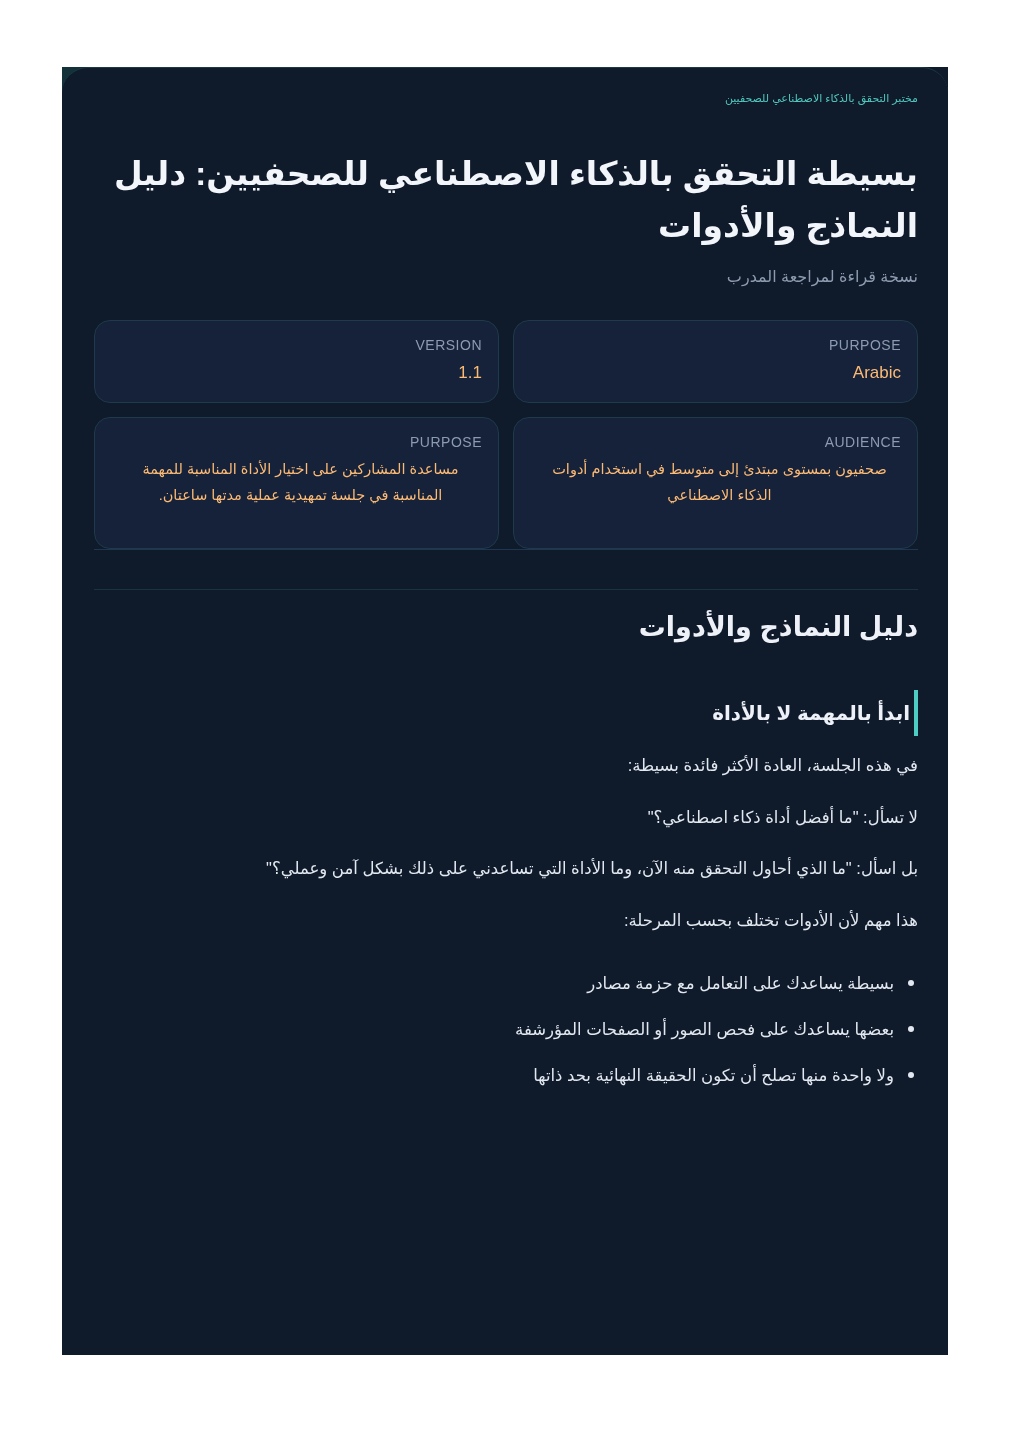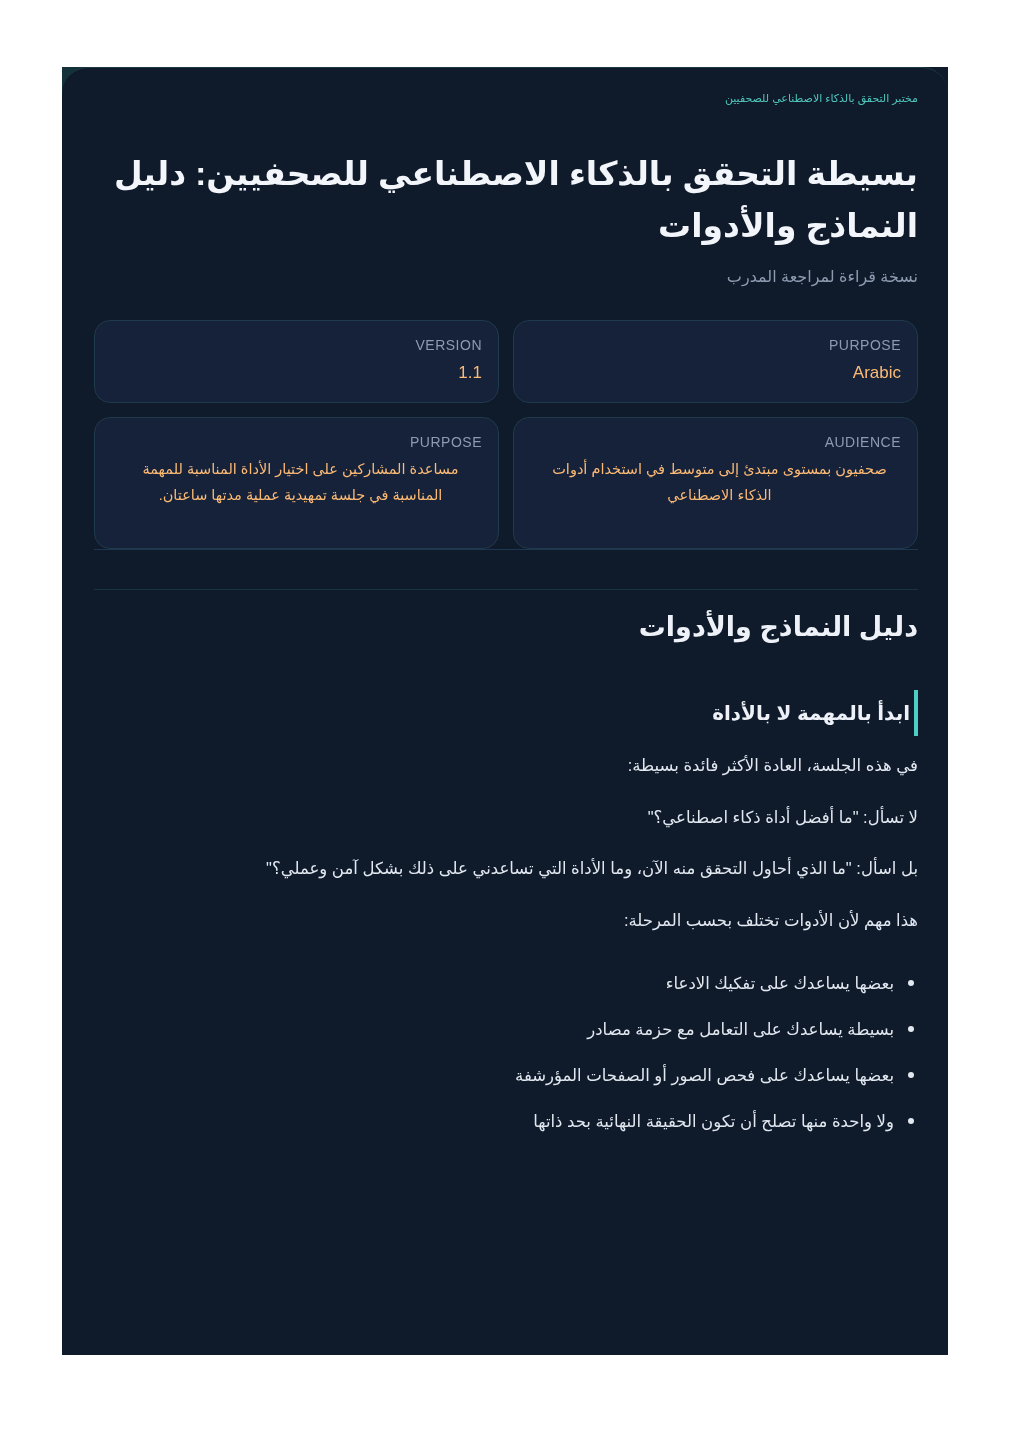--- a/index.html
+++ b/index.html
@@ -214,21 +214,20 @@
       <h2 class="section-title">دليل النماذج والأدوات</h2>
 
       <h3 class="sub-heading">ابدأ بالمهمة لا بالأداة</h3>
 
       <p class="body-text" style="top:688px;">في هذه الجلسة، العادة الأكثر فائدة بسيطة:</p>
       <p class="body-text" style="top:740px;">لا تسأل: "ما أفضل أداة ذكاء اصطناعي؟"</p>
       <p class="body-text" style="top:791px;">بل اسأل: "ما الذي أحاول التحقق منه الآن، وما الأداة التي تساعدني على ذلك بشكل آمن وعملي؟"</p>
       <p class="body-text" style="top:843px;">هذا مهم لأن الأدوات تختلف بحسب المرحلة:</p>
 
       <ul class="bullets">
-        <li><span class="dot"></span><span>بعضها يساعدك على تفكيك الادعاء</span></li>
         <li><span class="dot"></span><span>بسيطة يساعدك على التعامل مع حزمة مصادر</span></li>
         <li><span class="dot"></span><span>بعضها يساعدك على فحص الصور أو الصفحات المؤرشفة</span></li>
         <li><span class="dot"></span><span>ولا واحدة منها تصلح أن تكون الحقيقة النهائية بحد ذاتها</span></li>
       </ul>
 
     </div>
   </div>
 </div>
 
 </body></html>

